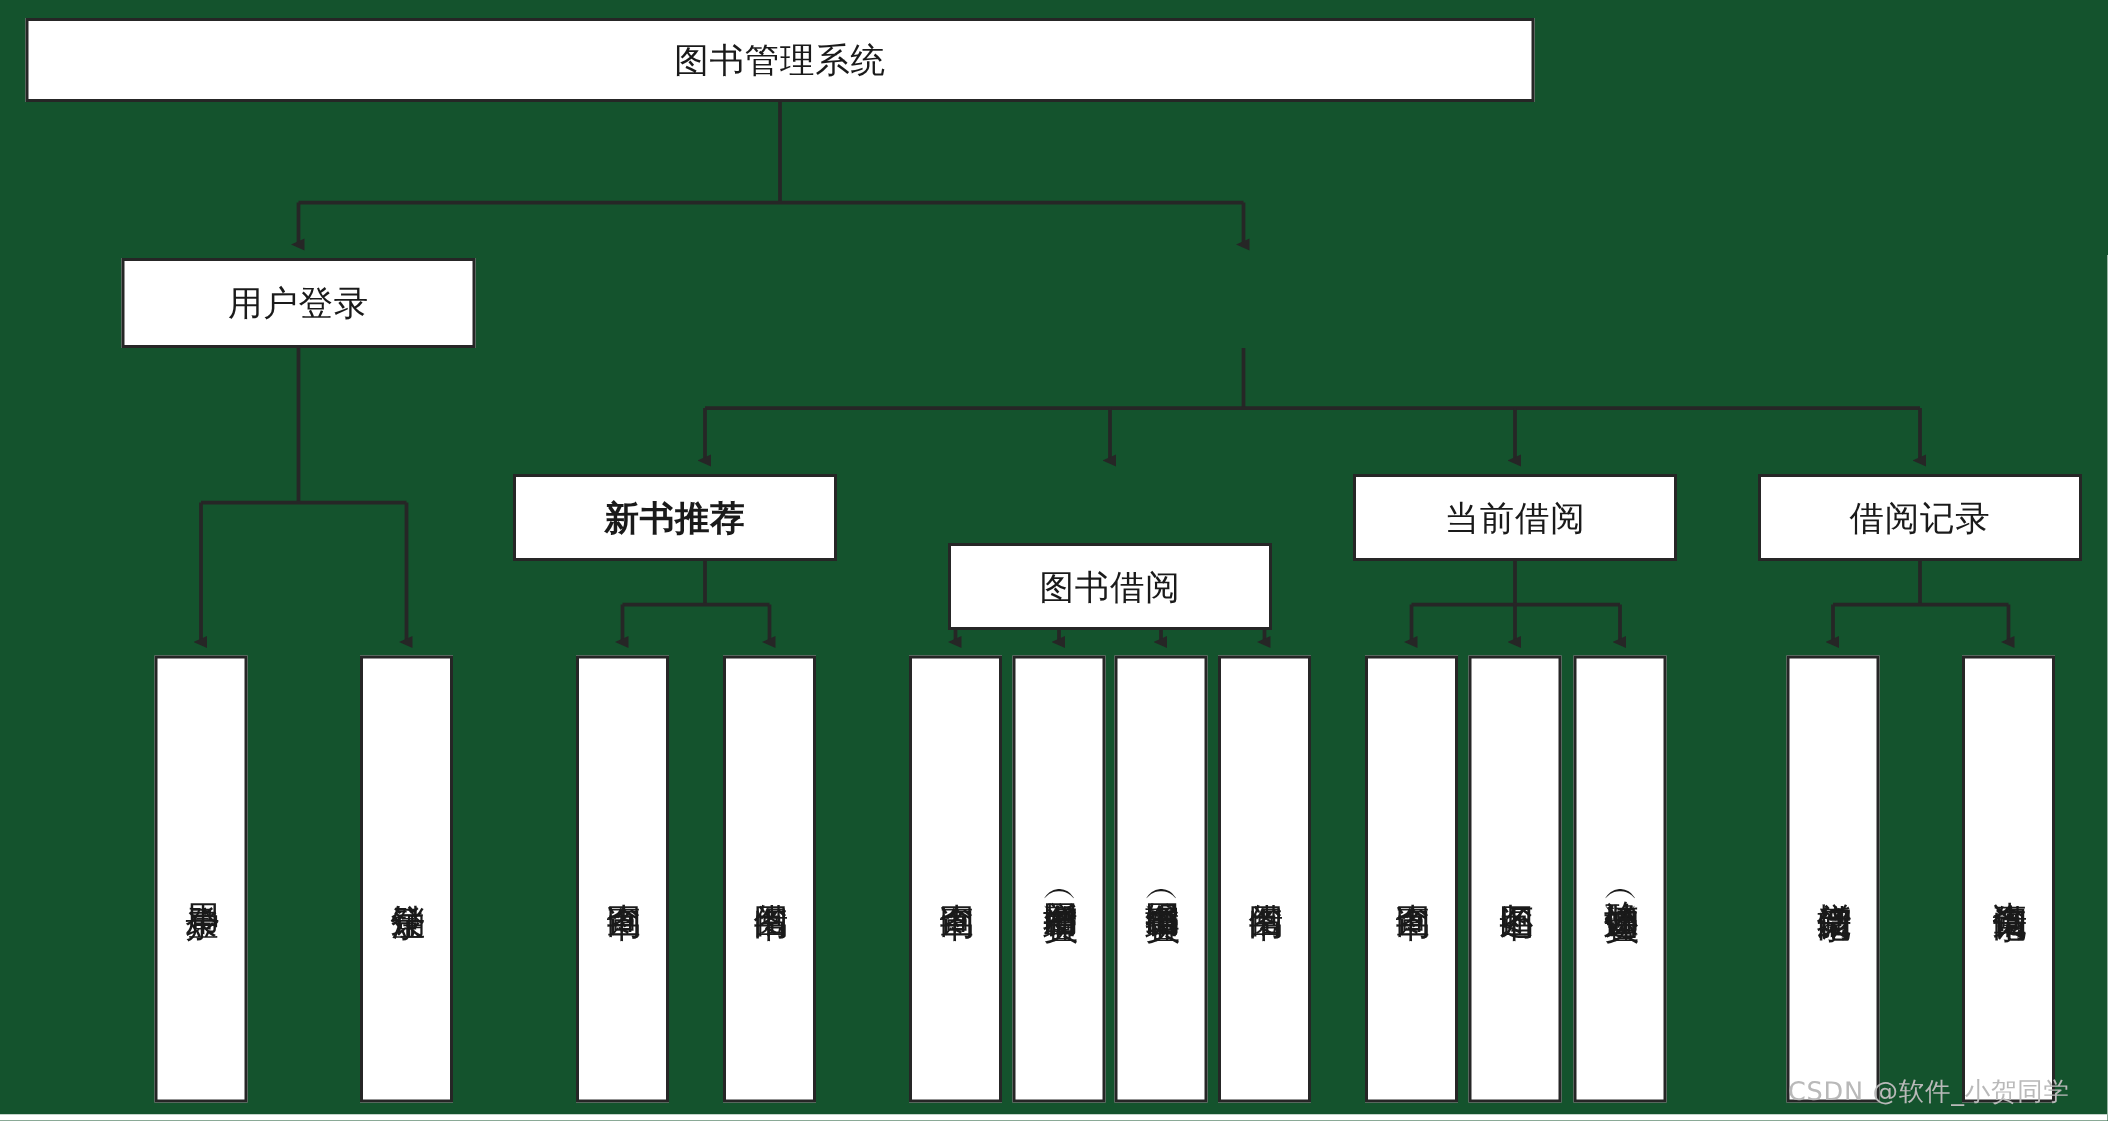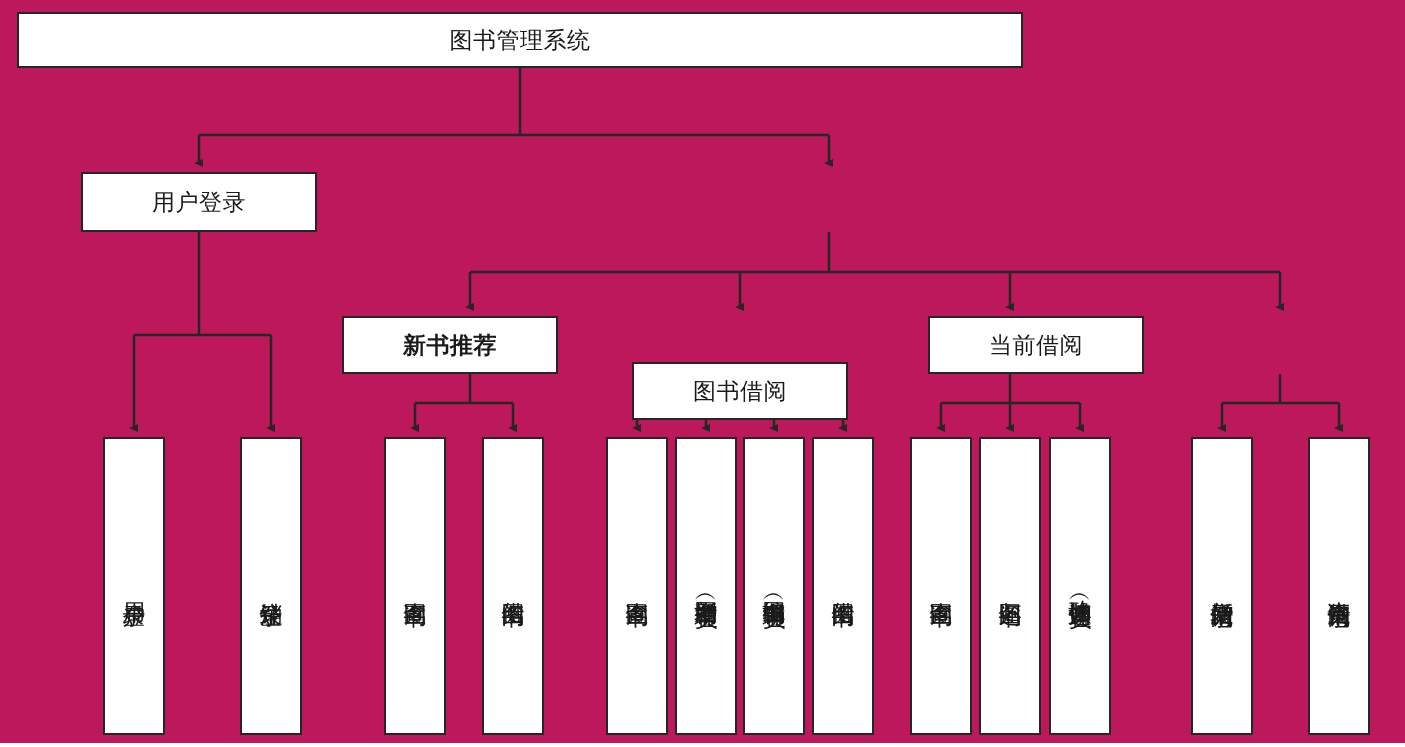--- a/index.html
+++ b/index.html
@@ -7,21 +7,21 @@
     padding: 0;
     background: #ffffff;
   }
   body {
     font-family: "DejaVu Sans", "Liberation Sans", sans-serif;
   }
   #canvas {
     position: relative;
     width: 1405px;
     height: 743px;
-    background: #be185d;
+    background: #14532d;
     overflow: hidden;
   }
   svg.connectors {
     position: absolute;
     left: 0;
     top: 0;
     width: 1405px;
     height: 747px;
     pointer-events: none;
   }
@@ -121,22 +121,25 @@
   <div class="node horiz" style="left:81px; top:172px; width:236px; height:60px;">
     <span>用户登录</span>
   </div>
 
   <div class="node horiz" style="left:342px; top:316px; width:216px; height:58px;font-weight:bold;">
     <span>新书推荐</span>
   </div>
   <div class="node horiz" style="left:632px; top:316px; width:216px; height:58px;margin-top:46px;">
     <span>图书借阅</span>
   </div>
-  <div class="node horiz" style="left:928px; top:316px; width:216px; height:58px;">
+  <div class="node horiz" style="left:902px; top:316px; width:216px; height:58px;">
     <span>当前借阅</span>
+  </div>
+  <div class="node horiz" style="left:1172px; top:316px; width:216px; height:58px;">
+    <span>借阅记录</span>
   </div>
 
   <div class="node vert" style="left:103px; top:437px; width:62px; height:298px;">
     <span class="vlabel">用户登录</span>
   </div>
   <div class="node vert" style="left:240px; top:437px; width:62px; height:298px;">
     <span class="vlabel">注销登录</span>
   </div>
 
   <div class="node vert" style="left:384px; top:437px; width:62px; height:298px;">
@@ -169,14 +172,15 @@
     <span class="vlabel">确认归还（管理员）</span>
   </div>
 
   <div class="node vert" style="left:1191px; top:437px; width:62px; height:298px;">
     <span class="vlabel">新增借阅记录</span>
   </div>
   <div class="node vert" style="left:1308px; top:437px; width:62px; height:298px;">
     <span class="vlabel">查询借阅记录</span>
   </div>
 
+  <div class="watermark" style="left:1192px; top:716px;">CSDN @软件_小贺同学</div>
 
 </div>
 
 </body></html>

